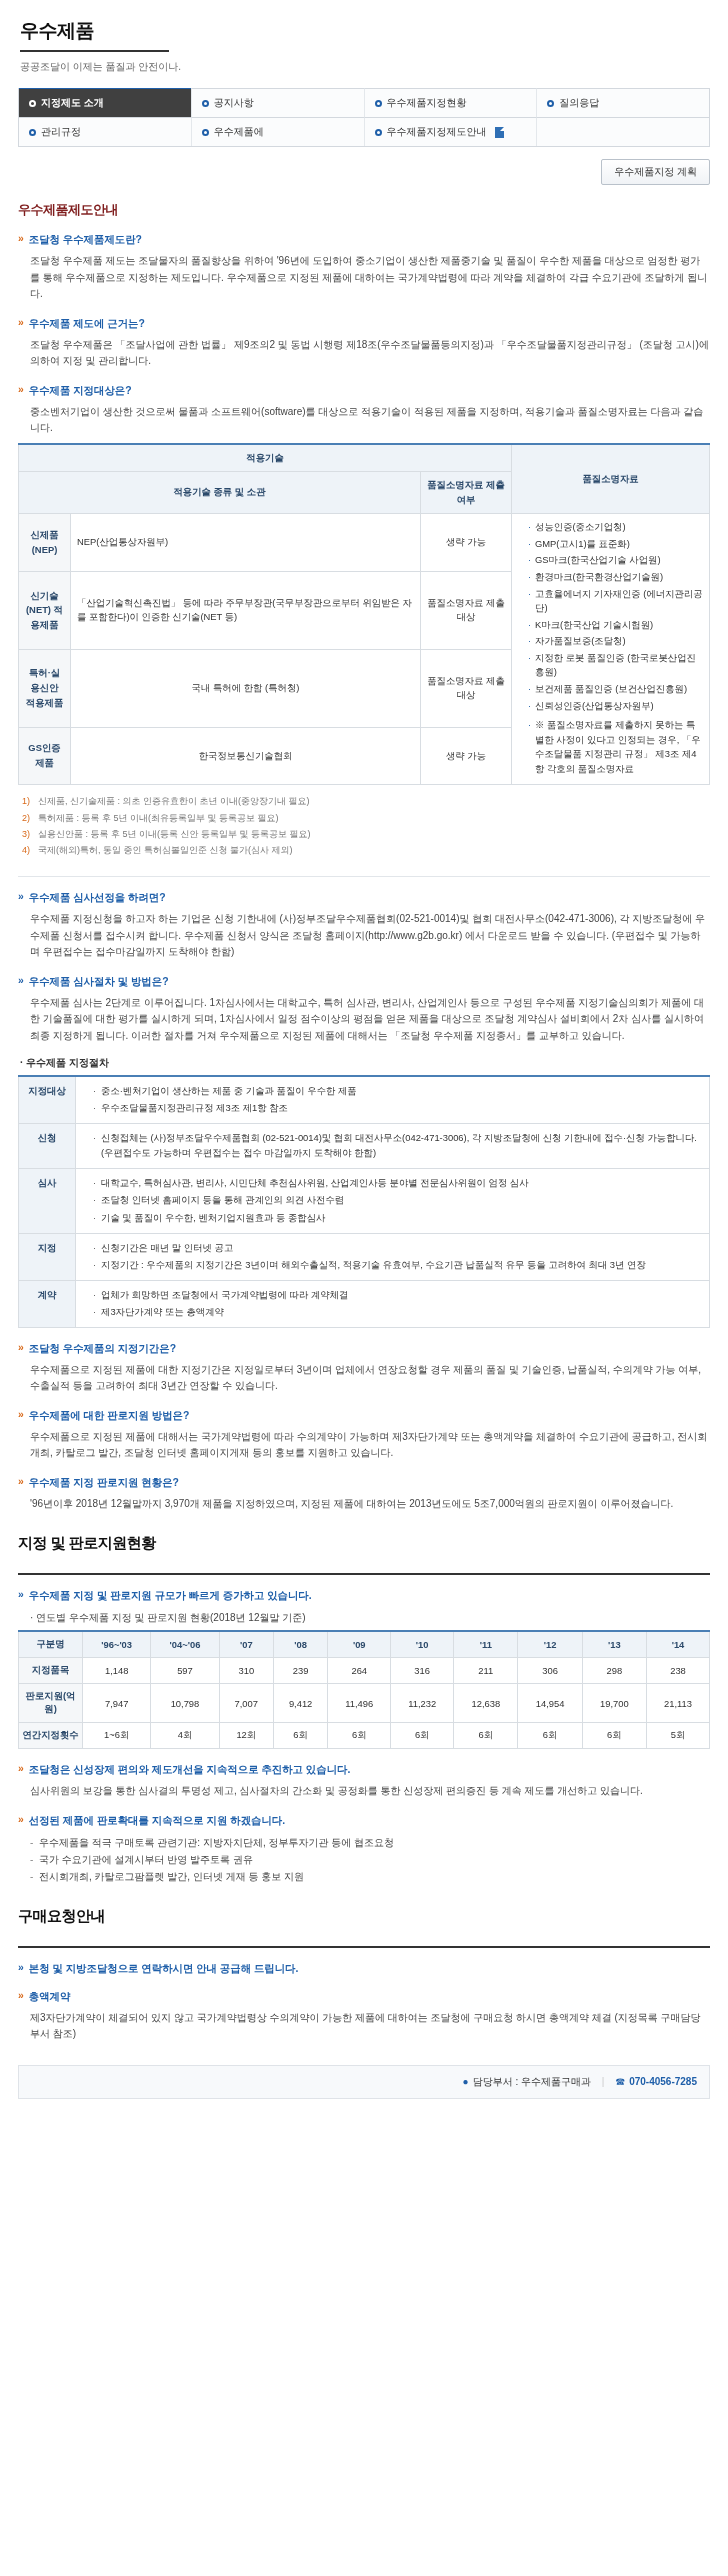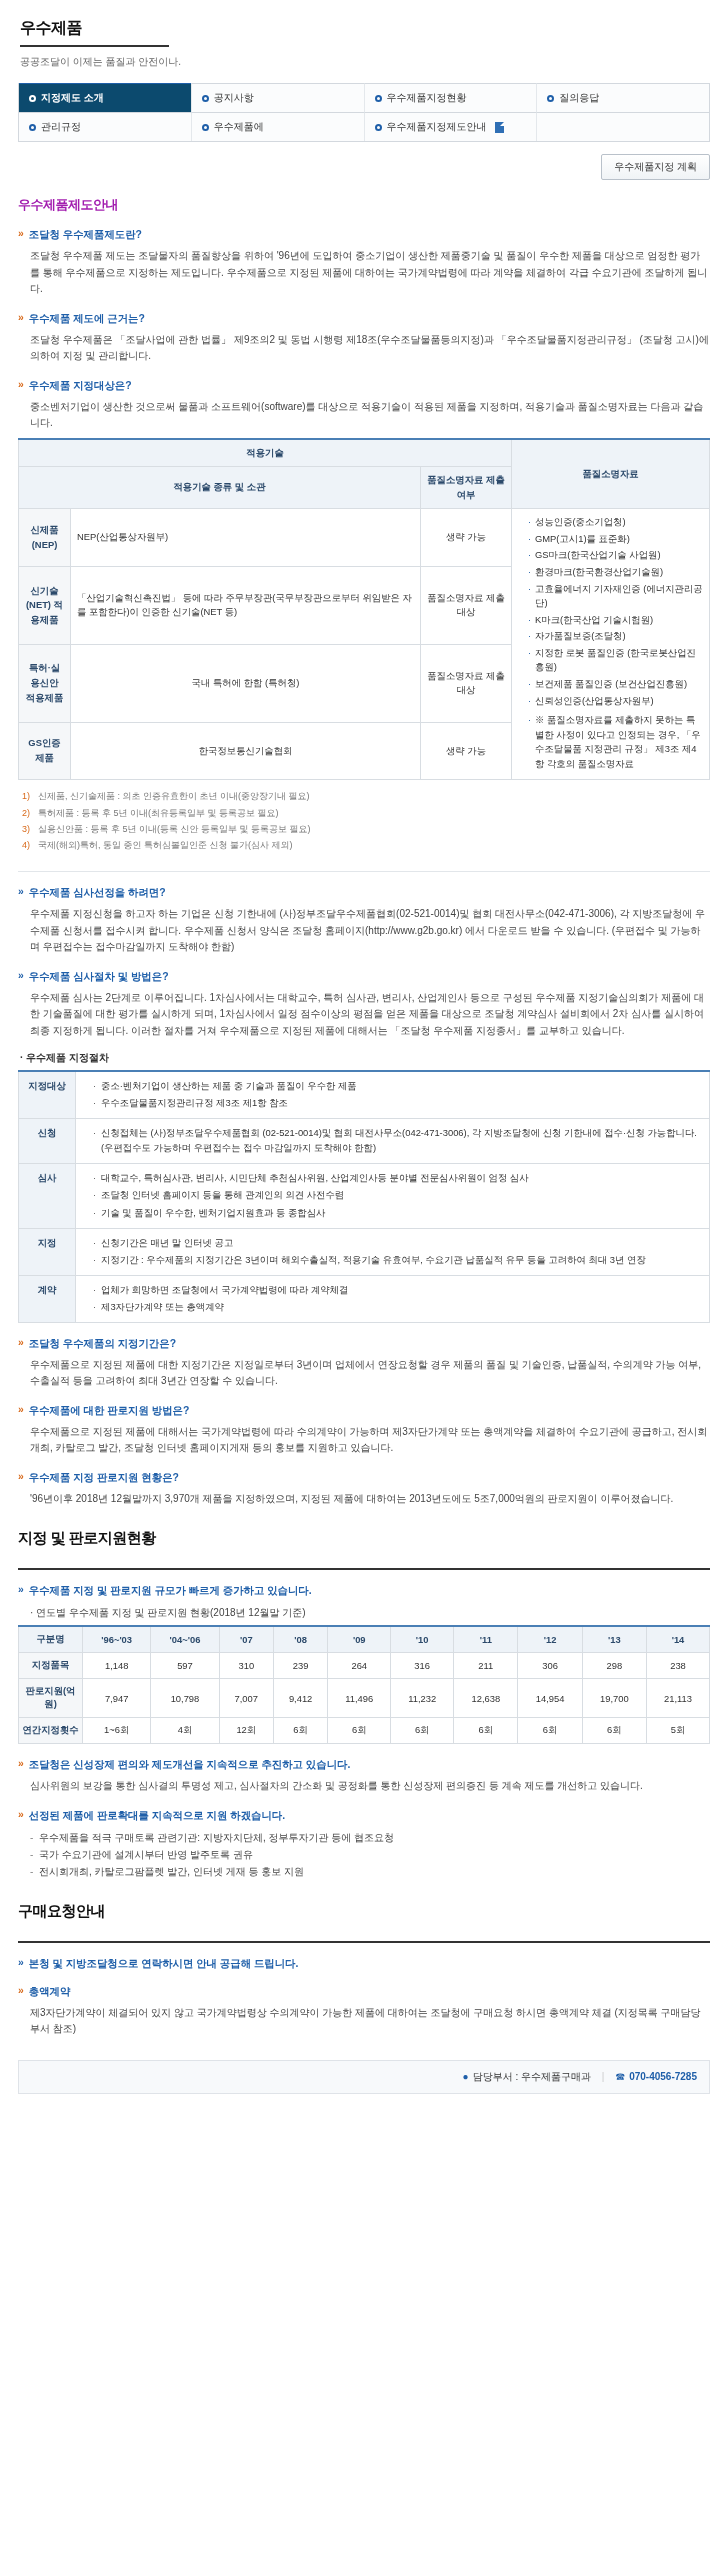--- a/index.html
+++ b/index.html
@@ -7,46 +7,46 @@
   body {
     width: 728px;
     font-family: "Liberation Sans", sans-serif;
     font-size: 10px;
     color: #333;
     background: #ffffff;
   }
   .page { width: 728px; padding: 16px 18px 24px 18px; }
 
   
-  .page-title { font-size: 16px; font-weight: bold; color: #111; letter-spacing: -0.5px; margin: 2px 0 6px 2px; }
+  .page-title { font-size: 19px; font-weight: bold; color: #111; letter-spacing: -0.5px; margin: 2px 0 6px 2px; }
   .title-rule { width: 149px; height: 2px; background: #333; margin: 0 0 8px 2px; }
   .page-sub { font-size: 10px; color: #666; margin: 0 0 14px 2px; }
 
   
   .tabs { border: 1px solid #d3d8de; border-top: none; }
   .tabrow { display: flex; }
   .tabrow > div { flex: 1; display: flex; align-items: center; gap: 5px;
     padding: 7px 10px; font-size: 10px; color: #333; border-top: 1px solid #d3d8de;
     border-left: 1px solid #e4e8ec; background: #fbfcfd; }
   .tabrow > div:first-child { border-left: none; }
-  .tabrow .active { background: #0c4a6e; color: #fff; font-weight: bold; border-top-color: #1f5fa9; }
+  .tabrow .active { background: #404040; color: #fff; font-weight: bold; border-top-color: #1f5fa9; }
   .dot { width: 7px; height: 7px; border-radius: 50%; border: 2px solid #1f5fa9; display: inline-block; flex: none; }
   .tabrow .active .dot { border-color: #ffffff; }
   .pdf-ico { display:inline-block; width:9px; height:11px; background:#2f6fb5; position:relative; margin-left:3px; }
   .pdf-ico:after { content:""; position:absolute; right:0; top:0; border-width:0 0 4px 4px; border-style:solid; border-color: transparent transparent #ffffff transparent; }
 
   
   .btn-row { display: flex; justify-content: flex-end; margin: 12px 0 8px; }
   .btn {
     border: 1px solid #b9c1ca; background: linear-gradient(#ffffff,#f0f3f6);
     padding: 5px 12px; font-size: 10px; color: #333; border-radius: 2px;
   }
 
   
-  h2.sect { font-size: 13px; font-weight: bold; color: #a21caf; margin: 16px 0 10px 0; letter-spacing: -0.5px; }
+  h2.sect { font-size: 13px; font-weight: bold; color: #7f1d1d; margin: 16px 0 10px 0; letter-spacing: -0.5px; }
   h2.sect.big { font-size: 15px; color: #111; border-bottom: 2px solid #333; padding-bottom: 20px; margin-top: 22px; }
   h3.q { font-size: 10.4px; font-weight: bold; color: #1f5fa9; margin: 14px 0 6px 0; display: flex; align-items: flex-start; gap: 5px; }
   h3.q .chev { color: #d86a1b; font-weight: bold; }
   h3.q.blue .chev { color: #1f5fa9; }
   p.para { font-size: 10px; line-height: 1.65; color: #444; margin: 0 0 6px 12px; }
   .subhead { font-size: 10px; font-weight: bold; color: #333; margin: 12px 0 5px 2px; }
   .subhead:before { content: "· "; }
 
   
   table { border-collapse: collapse; width: 100%; font-size: 9.4px; }

